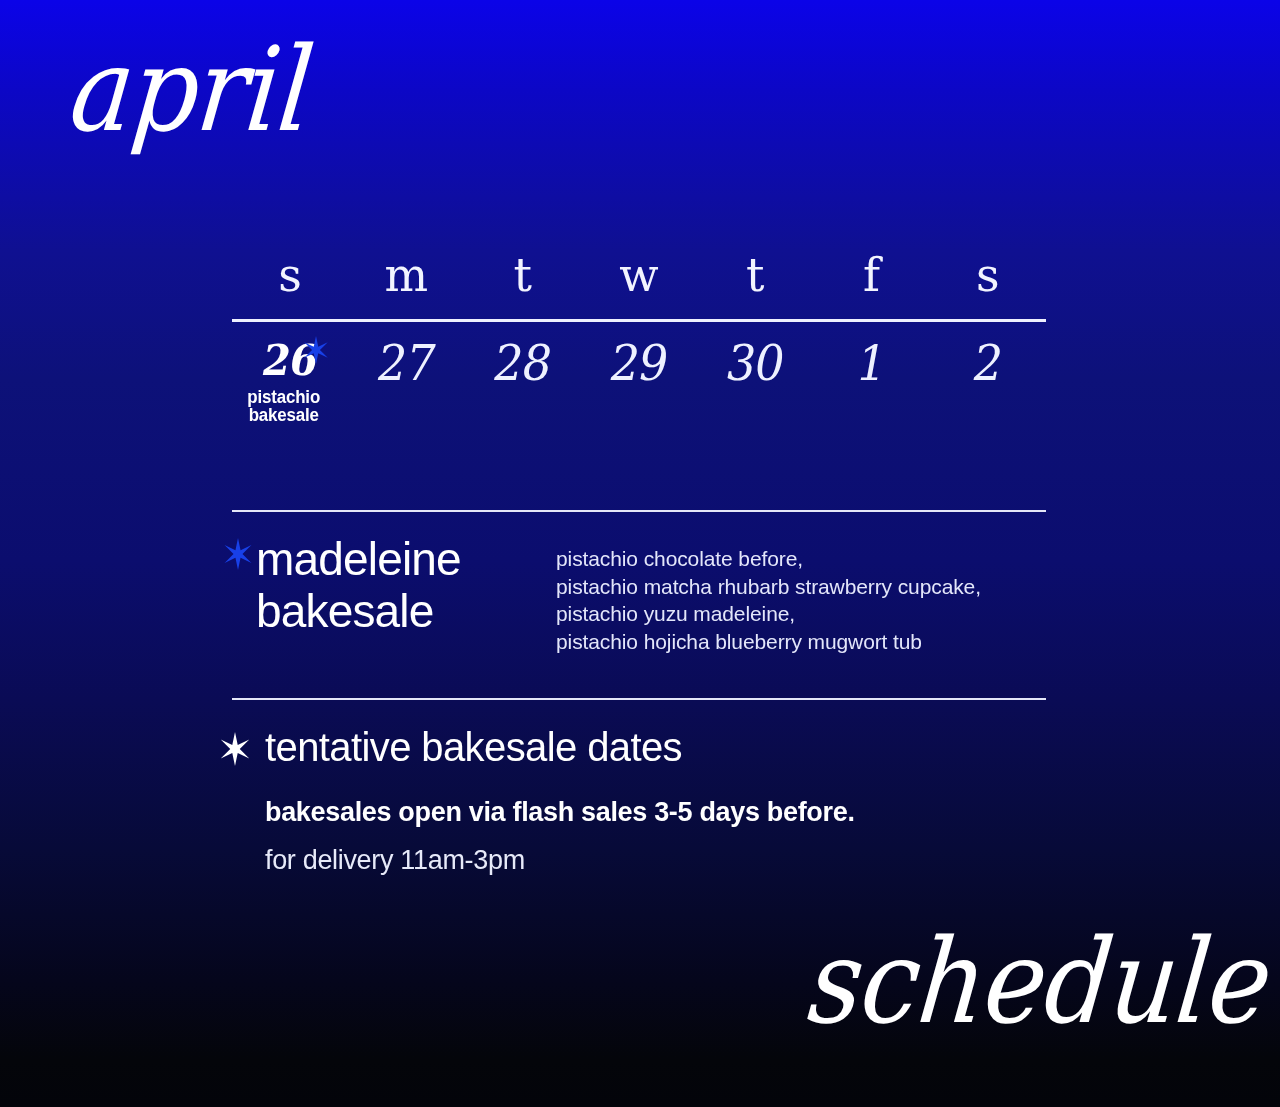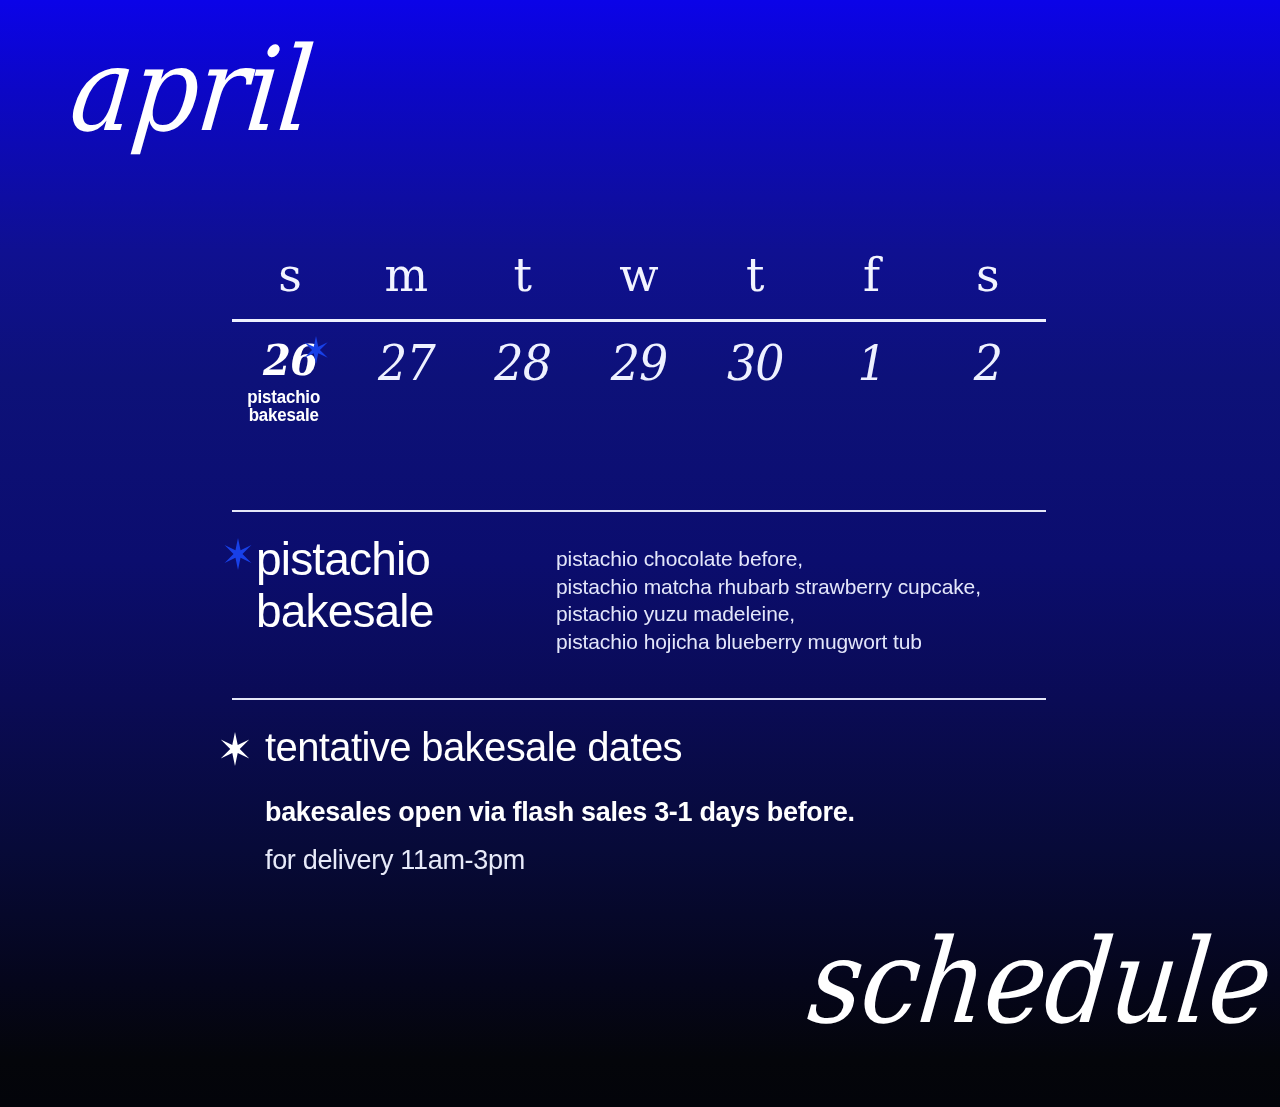--- a/index.html
+++ b/index.html
@@ -296,40 +296,40 @@
   <div class="section-rule" id="rule-1"></div>
 
   <div id="bakesale-block">
 
     <div id="bakesale-heading-wrap">
       <span id="bakesale-star">
         <svg viewBox="0 0 100 100" width="32" height="32" aria-hidden="true">
           <path d="M50 0 L58 38 L92 22 L64 50 L92 78 L58 62 L50 100 L42 62 L8 78 L36 50 L8 22 L42 38 Z" fill="#1840e8"></path>
         </svg>
       </span>
-      <h2 id="bakesale-heading">pistachio bakesale</h2>
+      <h2 id="bakesale-heading">madeleine bakesale</h2>
     </div>
 
     <div id="bakesale-items">
       <div class="item-line">pistachio chocolate before,</div>
       <div class="item-line">pistachio matcha rhubarb strawberry cupcake,</div>
       <div class="item-line">pistachio yuzu madeleine,</div>
       <div class="item-line">pistachio hojicha blueberry mugwort tub</div>
     </div>
 
   </div>
 
   <div class="section-rule" id="rule-2"></div>
 
   <div id="tentative-block">
     <span id="tentative-star">
       <svg viewBox="0 0 100 100" width="34" height="34" aria-hidden="true">
         <path d="M50 0 L58 38 L92 22 L64 50 L92 78 L58 62 L50 100 L42 62 L8 78 L36 50 L8 22 L42 38 Z" fill="#ffffff"></path>
       </svg>
     </span>
     <h2 id="tentative-heading">tentative bakesale dates</h2>
-    <p id="tentative-strong">bakesales open via flash sales 3-1 days before.</p>
+    <p id="tentative-strong">bakesales open via flash sales 3-5 days before.</p>
     <p id="tentative-sub">for delivery 11am-3pm</p>
   </div>
 
   <div class="script" id="schedule-title">schedule</div>
 
 </div>
 
 </body></html>

